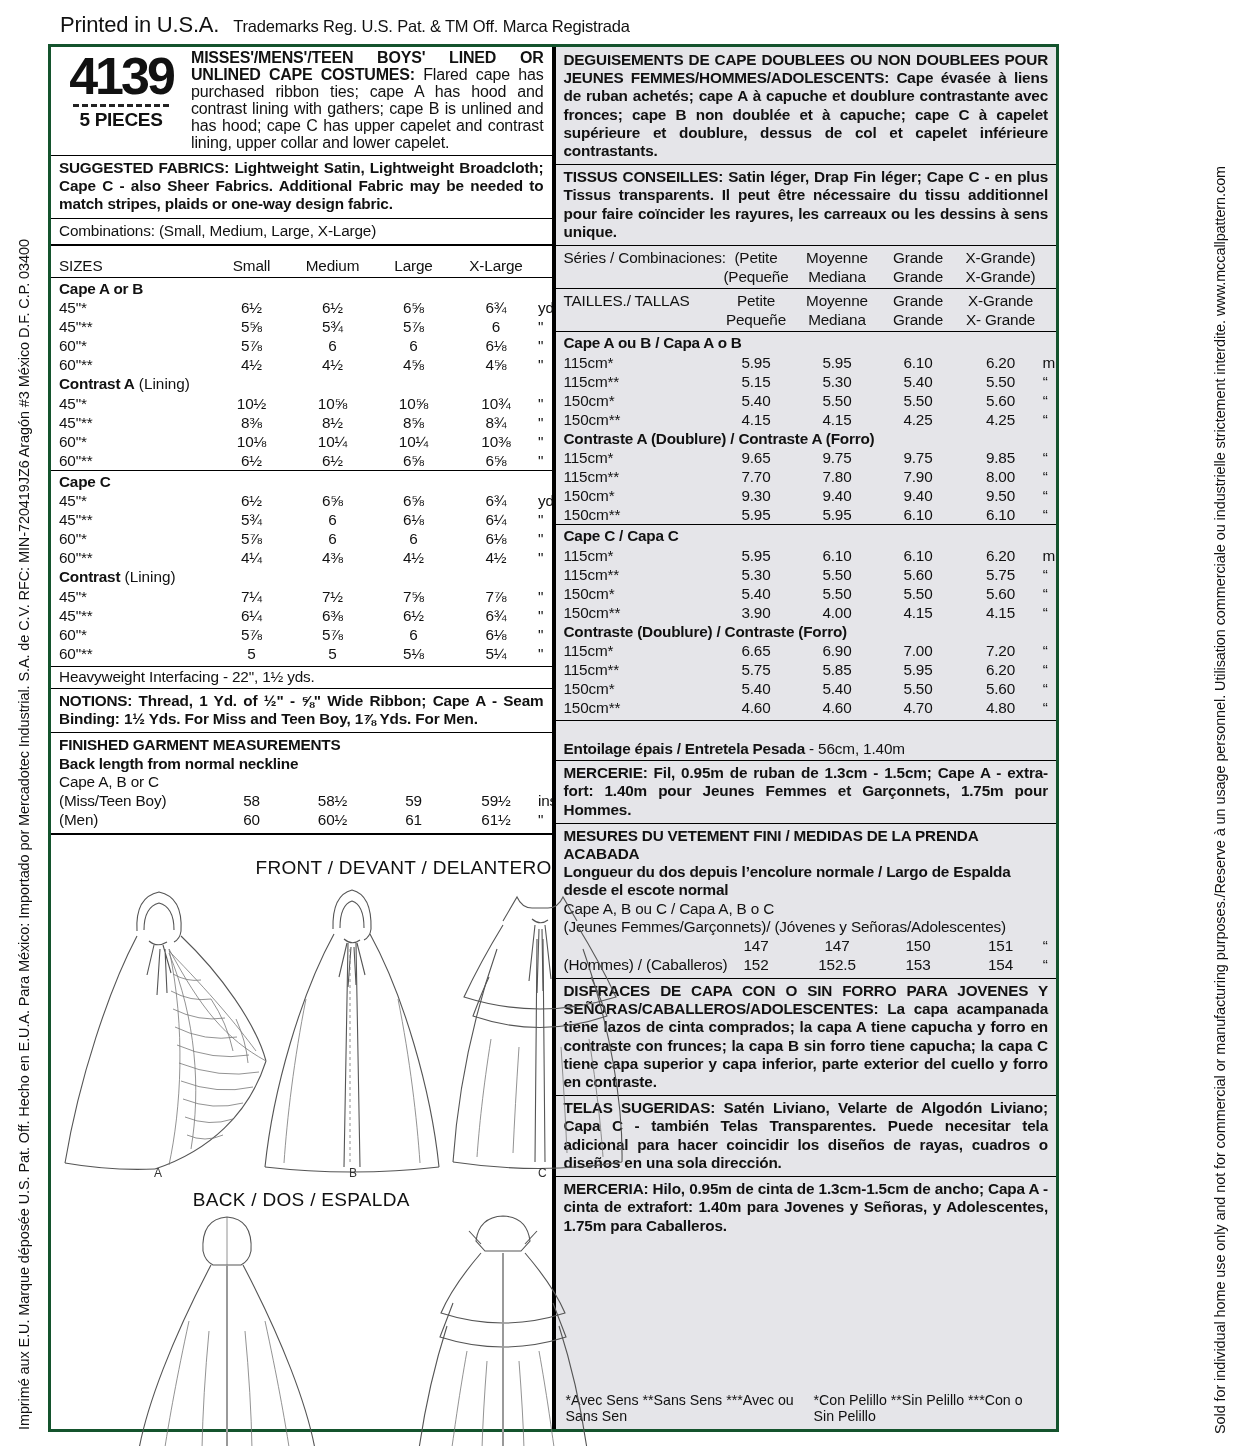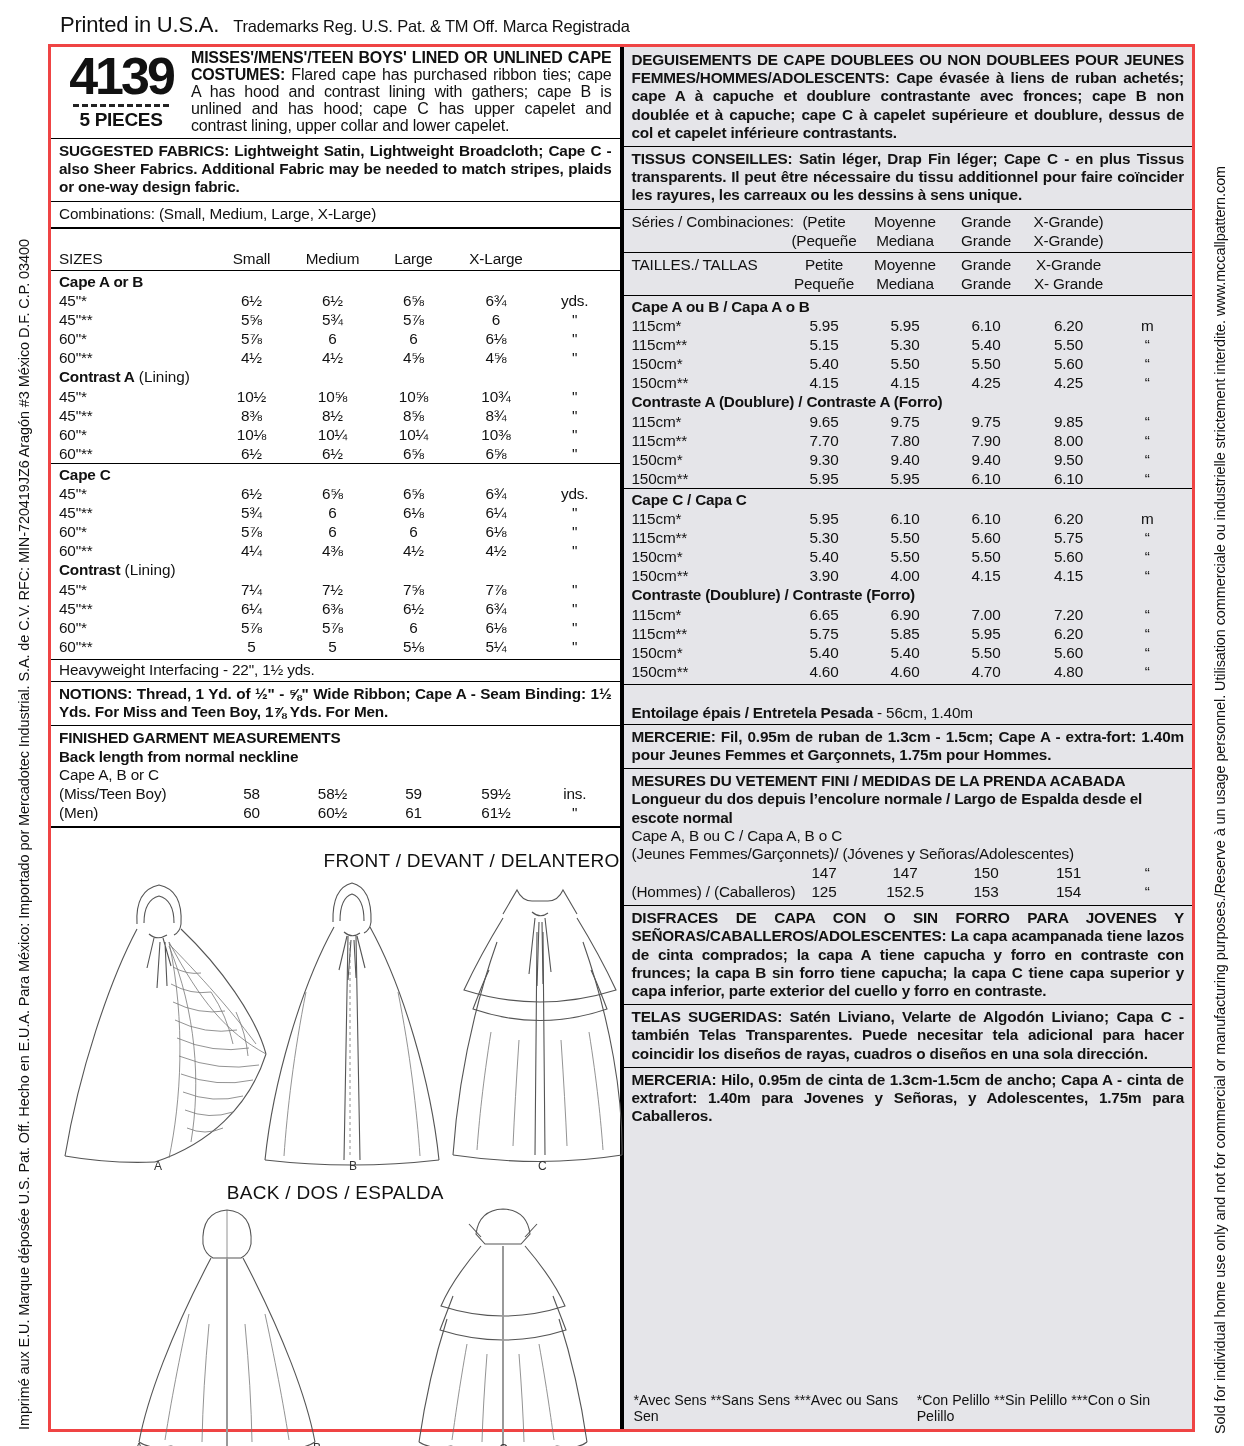--- a/index.html
+++ b/index.html
@@ -3,21 +3,21 @@
 <meta charset="utf-8">
 <style>
   html,body{margin:0;padding:0;background:#fff;}
   body{width:1244px;height:1446px;position:relative;font-family:"Liberation Sans",sans-serif;color:#111;-webkit-font-smoothing:antialiased;}
   .copyline{position:absolute;top:12px;left:60px;width:1148px;display:flex;align-items:baseline;gap:14px;white-space:nowrap;}
   .copyline .small{font-size:16.5px;letter-spacing:-0.2px;}
   .copyline .big{font-size:22px;letter-spacing:-0.2px;}
   .vtext{position:absolute;writing-mode:vertical-rl;transform:rotate(180deg);font-size:14.5px;letter-spacing:-0.1px;white-space:nowrap;}
   .vleft{left:16px;top:60px;height:1370px;display:flex;align-items:center;}
   .vright{left:1212px;top:50px;height:1384px;display:flex;align-items:center;}
-  .mainbox{position:absolute;left:48px;top:44px;width:1147px;height:1388px;border:3px solid #ef4444;display:flex;box-sizing:border-box;}
+  .mainbox{position:absolute;left:48px;top:44px;width:1011px;height:1388px;border:3px solid #14532d;display:flex;box-sizing:border-box;}
   .col{flex:1 1 0;display:flex;flex-direction:column;box-sizing:border-box;min-width:0;}
   .col-left{background:#fff;}
   .col-right{background:#e5e5e9;border-left:4px solid #000;}
   .block{padding:3px 8px 4px 8px;font-size:15.3px;line-height:18.2px;letter-spacing:-0.15px;}
   .rule-top{border-top:1.6px solid #000;}
   .para{margin:0;text-align:justify;font-weight:bold;}
   .hdrblock{display:flex;padding:2px 8px 4px 6px;gap:6px;}
   .numcell{width:128px;flex:0 0 128px;text-align:center;padding-top:2px;}
   .patnum{font-size:52px;font-weight:bold;letter-spacing:-3px;line-height:50px;}
   .dashes{width:96px;margin:3px auto 2px auto;border-top:3.5px dashed #222;}
@@ -71,21 +71,21 @@
 
     <div class="block rule-top">
       <p class="para"><b>SUGGESTED FABRICS:</b>
       <span>Lightweight Satin, Lightweight Broadcloth; Cape C - also Sheer Fabrics.  Additional Fabric may be needed to match stripes, plaids or one-way design fabric.</span></p>
     </div>
 
     <div class="block rule-top">Combinations: (Small, Medium, Large, X-Large)</div>
 
     <div class="spacer rule-top"></div>
 
-    <div class="block rule-top" style="padding-top:20px;padding-bottom:2px;">
+    <div class="block rule-top" style="padding-top:10px;padding-bottom:2px;">
         <div class="trow">
           <span class="tlabel">SIZES</span>
           <span class="tval">Small</span>
           <span class="tval">Medium</span>
           <span class="tval">Large</span>
           <span class="tval">X-Large</span>
           <span class="tunit"></span>
         </div>
       </div>
 
@@ -547,21 +547,21 @@
           <div class="trow">
             <span class="tlabel"></span>
             <span class="tval">147</span>
             <span class="tval">147</span>
             <span class="tval">150</span>
             <span class="tval">151</span>
             <span class="tunit">“</span>
           </div>
           <div class="trow">
             <span class="tlabel">(Hommes) / (Caballeros)</span>
-            <span class="tval">125</span>
+            <span class="tval">152</span>
             <span class="tval">152.5</span>
             <span class="tval">153</span>
             <span class="tval">154</span>
             <span class="tunit">“</span>
           </div>
         </div>
     </div>
 
     <div class="block rule-top">
       <p class="para"><b>DISFRACES DE CAPA CON O SIN FORRO PARA JOVENES Y SEÑORAS/CABALLEROS/ADOLESCENTES:</b>

